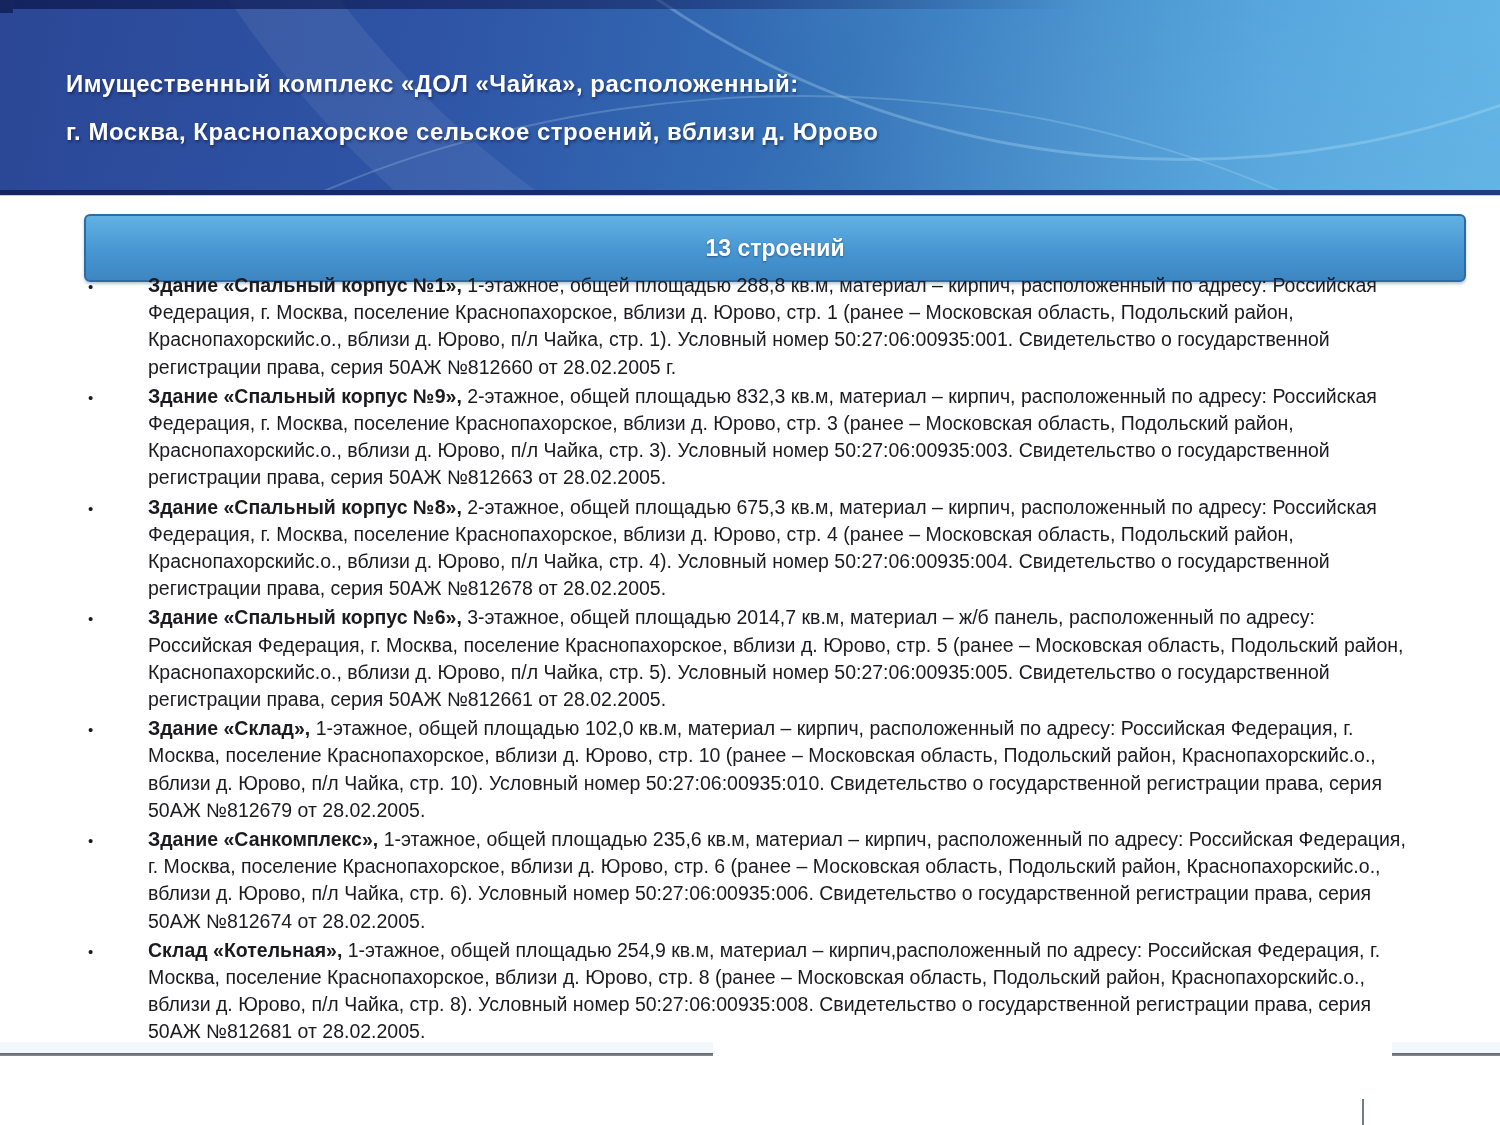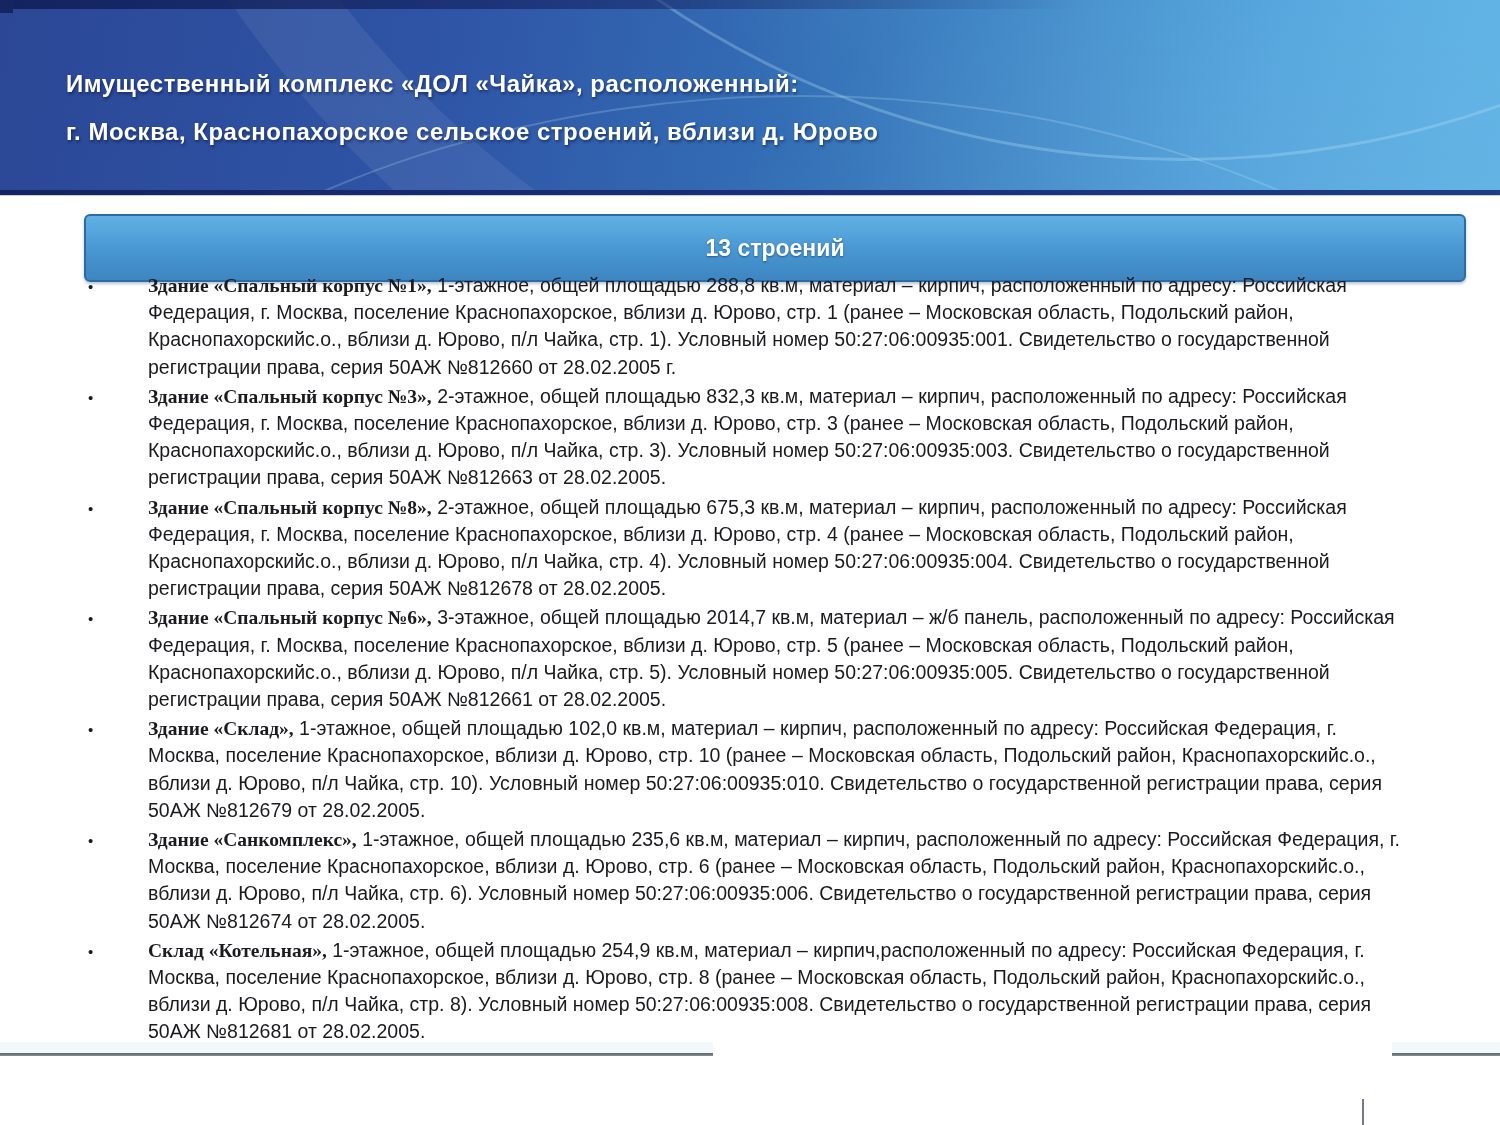--- a/index.html
+++ b/index.html
@@ -127,21 +127,20 @@
   }
   .bullet {
     position: absolute;
     left: 88px;
     top: 1px;
     font-size: 15px;
     color: #1b1b1f;
   }
   .building-name {
     font-weight: 700;
-    font-family: Liberation Serif, serif;
   }
 
   
   .footer-tint-left, .footer-tint-right {
     position: absolute;
     top: 1042px;
     height: 11px;
     background: #f3f8fc;
   }
   .footer-tint-left  { left: 0;      width: 713px; }
@@ -186,21 +185,21 @@
   </div>
 
   <ul class="building-list">
     <li class="building-item">
       <span class="bullet">•</span>
       <b class="building-name">Здание «Спальный корпус №1»,</b>
       <span>1-этажное, общей площадью 288,8 кв.м, материал – кирпич, расположенный по адресу: Российская Федерация, г. Москва, поселение Краснопахорское, вблизи д. Юрово, стр. 1 (ранее – Московская область, Подольский район, Краснопахорскийс.о., вблизи д. Юрово, п/л Чайка, стр. 1). Условный номер 50:27:06:00935:001. Свидетельство о государственной регистрации права, серия 50АЖ №812660 от 28.02.2005 г.</span>
     </li>
     <li class="building-item">
       <span class="bullet">•</span>
-      <b class="building-name">Здание «Спальный корпус №3»,</b>
+      <b class="building-name">Здание «Спальный корпус №9»,</b>
       <span>2-этажное, общей площадью 832,3 кв.м, материал – кирпич, расположенный по адресу: Российская Федерация, г. Москва, поселение Краснопахорское, вблизи д. Юрово, стр. 3 (ранее – Московская область, Подольский район, Краснопахорскийс.о., вблизи д. Юрово, п/л Чайка, стр. 3). Условный номер 50:27:06:00935:003. Свидетельство о государственной регистрации права, серия 50АЖ №812663 от 28.02.2005.</span>
     </li>
     <li class="building-item">
       <span class="bullet">•</span>
       <b class="building-name">Здание «Спальный корпус №8»,</b>
       <span>2-этажное, общей площадью 675,3 кв.м, материал – кирпич, расположенный по адресу: Российская Федерация, г. Москва, поселение Краснопахорское, вблизи д. Юрово, стр. 4 (ранее – Московская область, Подольский район, Краснопахорскийс.о., вблизи д. Юрово, п/л Чайка, стр. 4). Условный номер 50:27:06:00935:004. Свидетельство о государственной регистрации права, серия 50АЖ №812678 от 28.02.2005.</span>
     </li>
     <li class="building-item">
       <span class="bullet">•</span>
       <b class="building-name">Здание «Спальный корпус №6»,</b>

